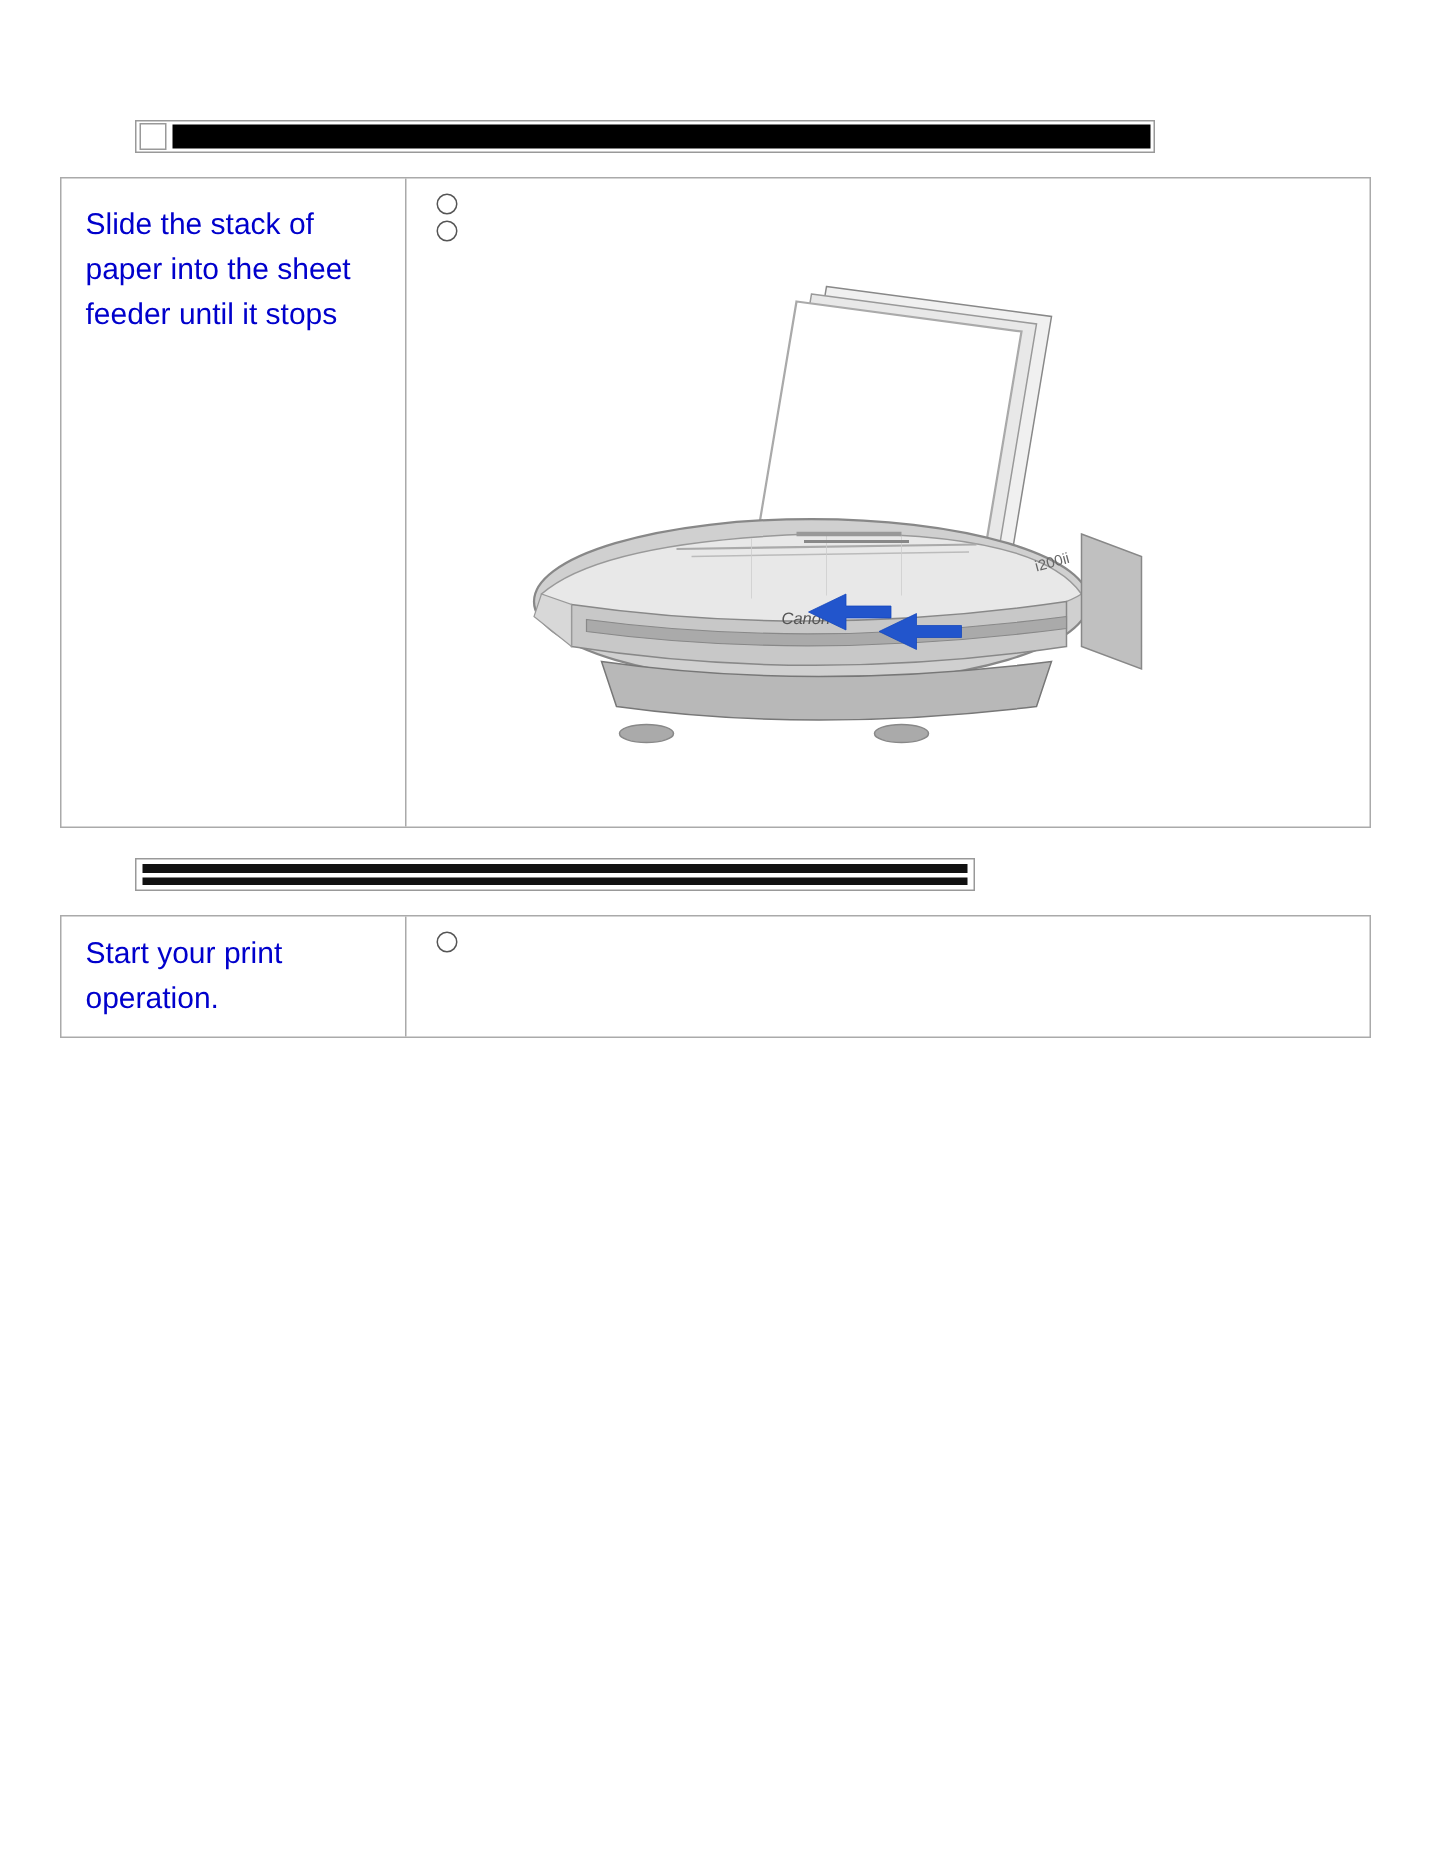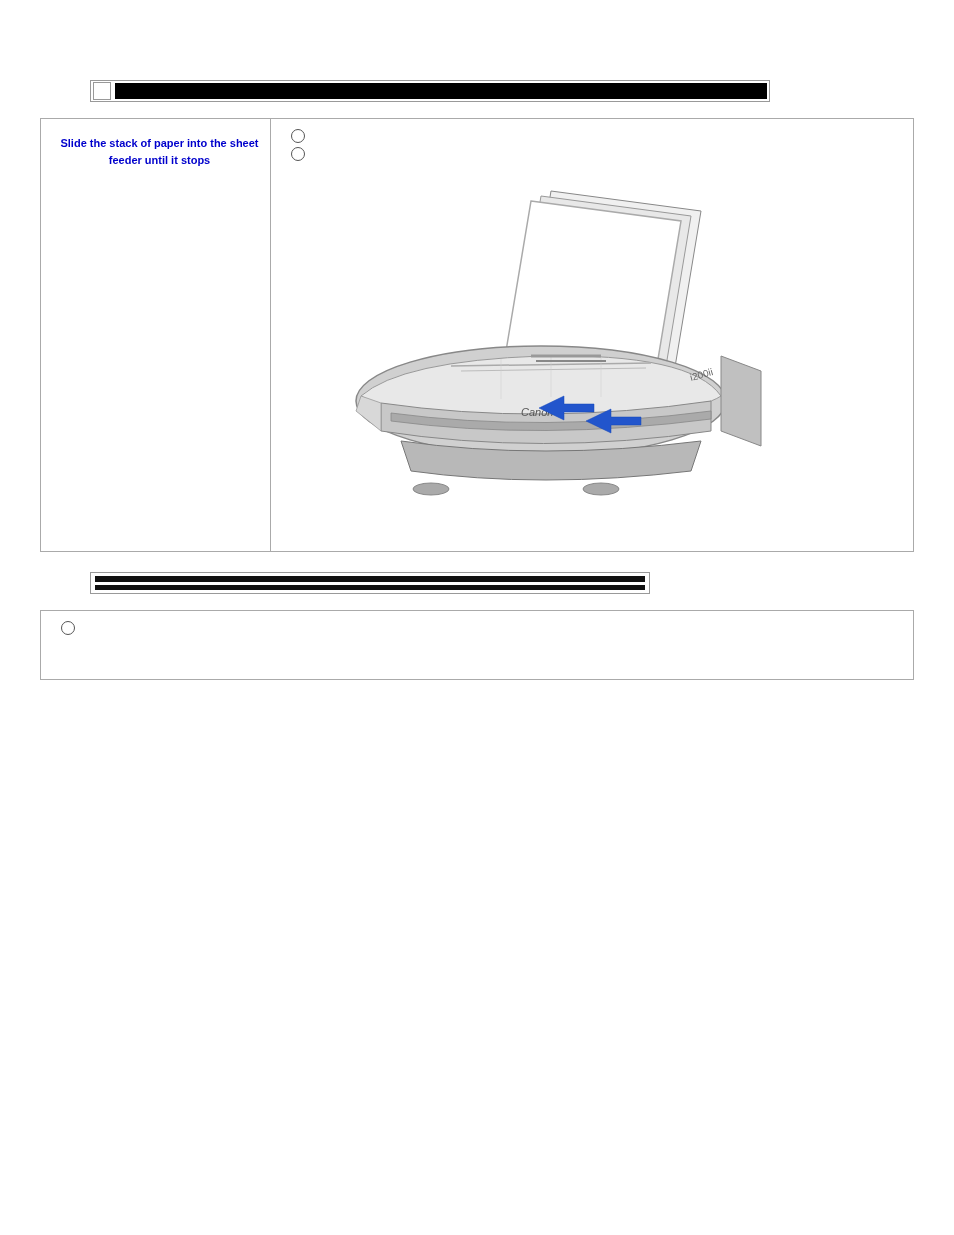--- a/index.html
+++ b/index.html
@@ -69,24 +69,24 @@
       text-align: right;
       border-right: 1px solid #aaa;
       display: flex;
       flex-direction: column;
       align-items: flex-end;
       justify-content: flex-start;
     }
 
     .instruction-text {
       color: #0000cc;
-      font-size: 11px;
-      font-weight: bold;
+      font-size: 20px;
+      font-weight: normal;
       line-height: 1.5;
-      text-align: center;
+      text-align: left;
     }
 
     .instruction-image-col {
       flex: 1;
       padding: 10px 10px 10px 20px;
       display: flex;
       flex-direction: column;
       align-items: flex-start;
     }
 
@@ -250,18 +250,21 @@
   </div>
 
   <div class="progress-bar-container-2">
     <div class="progress-bar-outer-2">
       <div class="progress-bar-line"></div>
       <div class="progress-bar-line-2"></div>
     </div>
   </div>
 
   <div class="instruction-card-2">
+    <div class="instruction-text-col-2">
+      <div class="instruction-text">Start your print operation.</div>
+    </div>
     <div class="instruction-image-col-2">
       <span class="radio-circle"></span>
     </div>
   </div>
 
 </div>
 
 </body></html>

